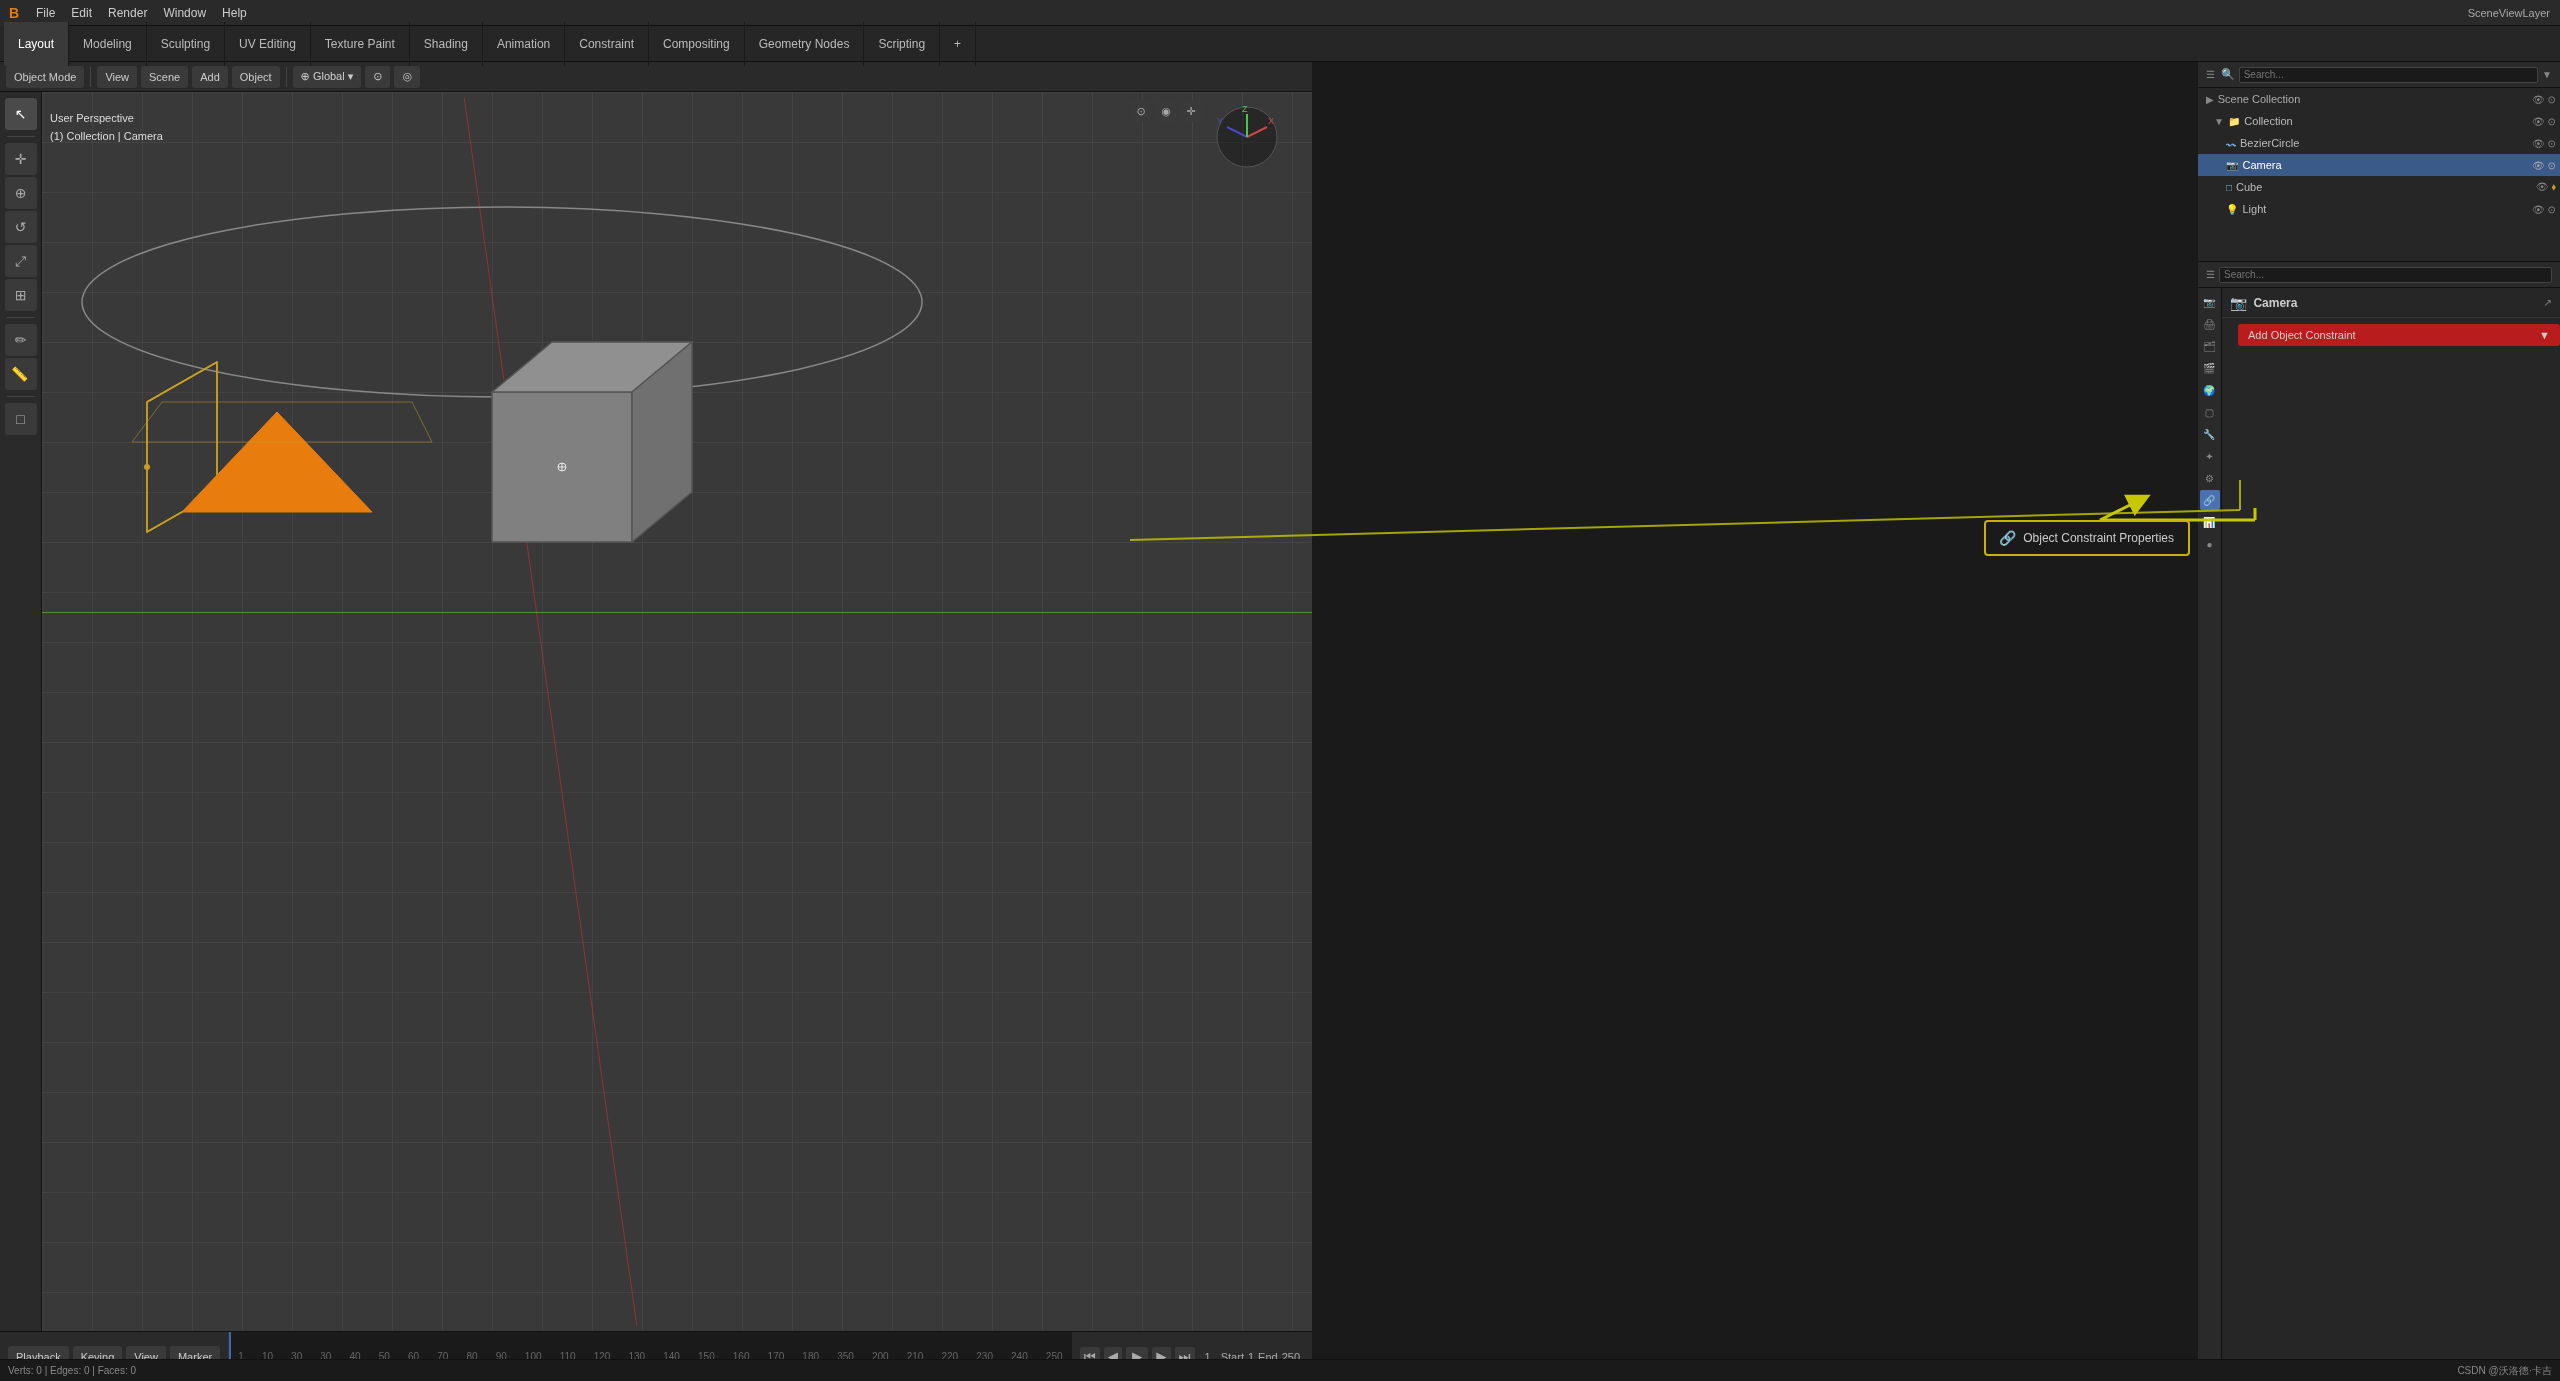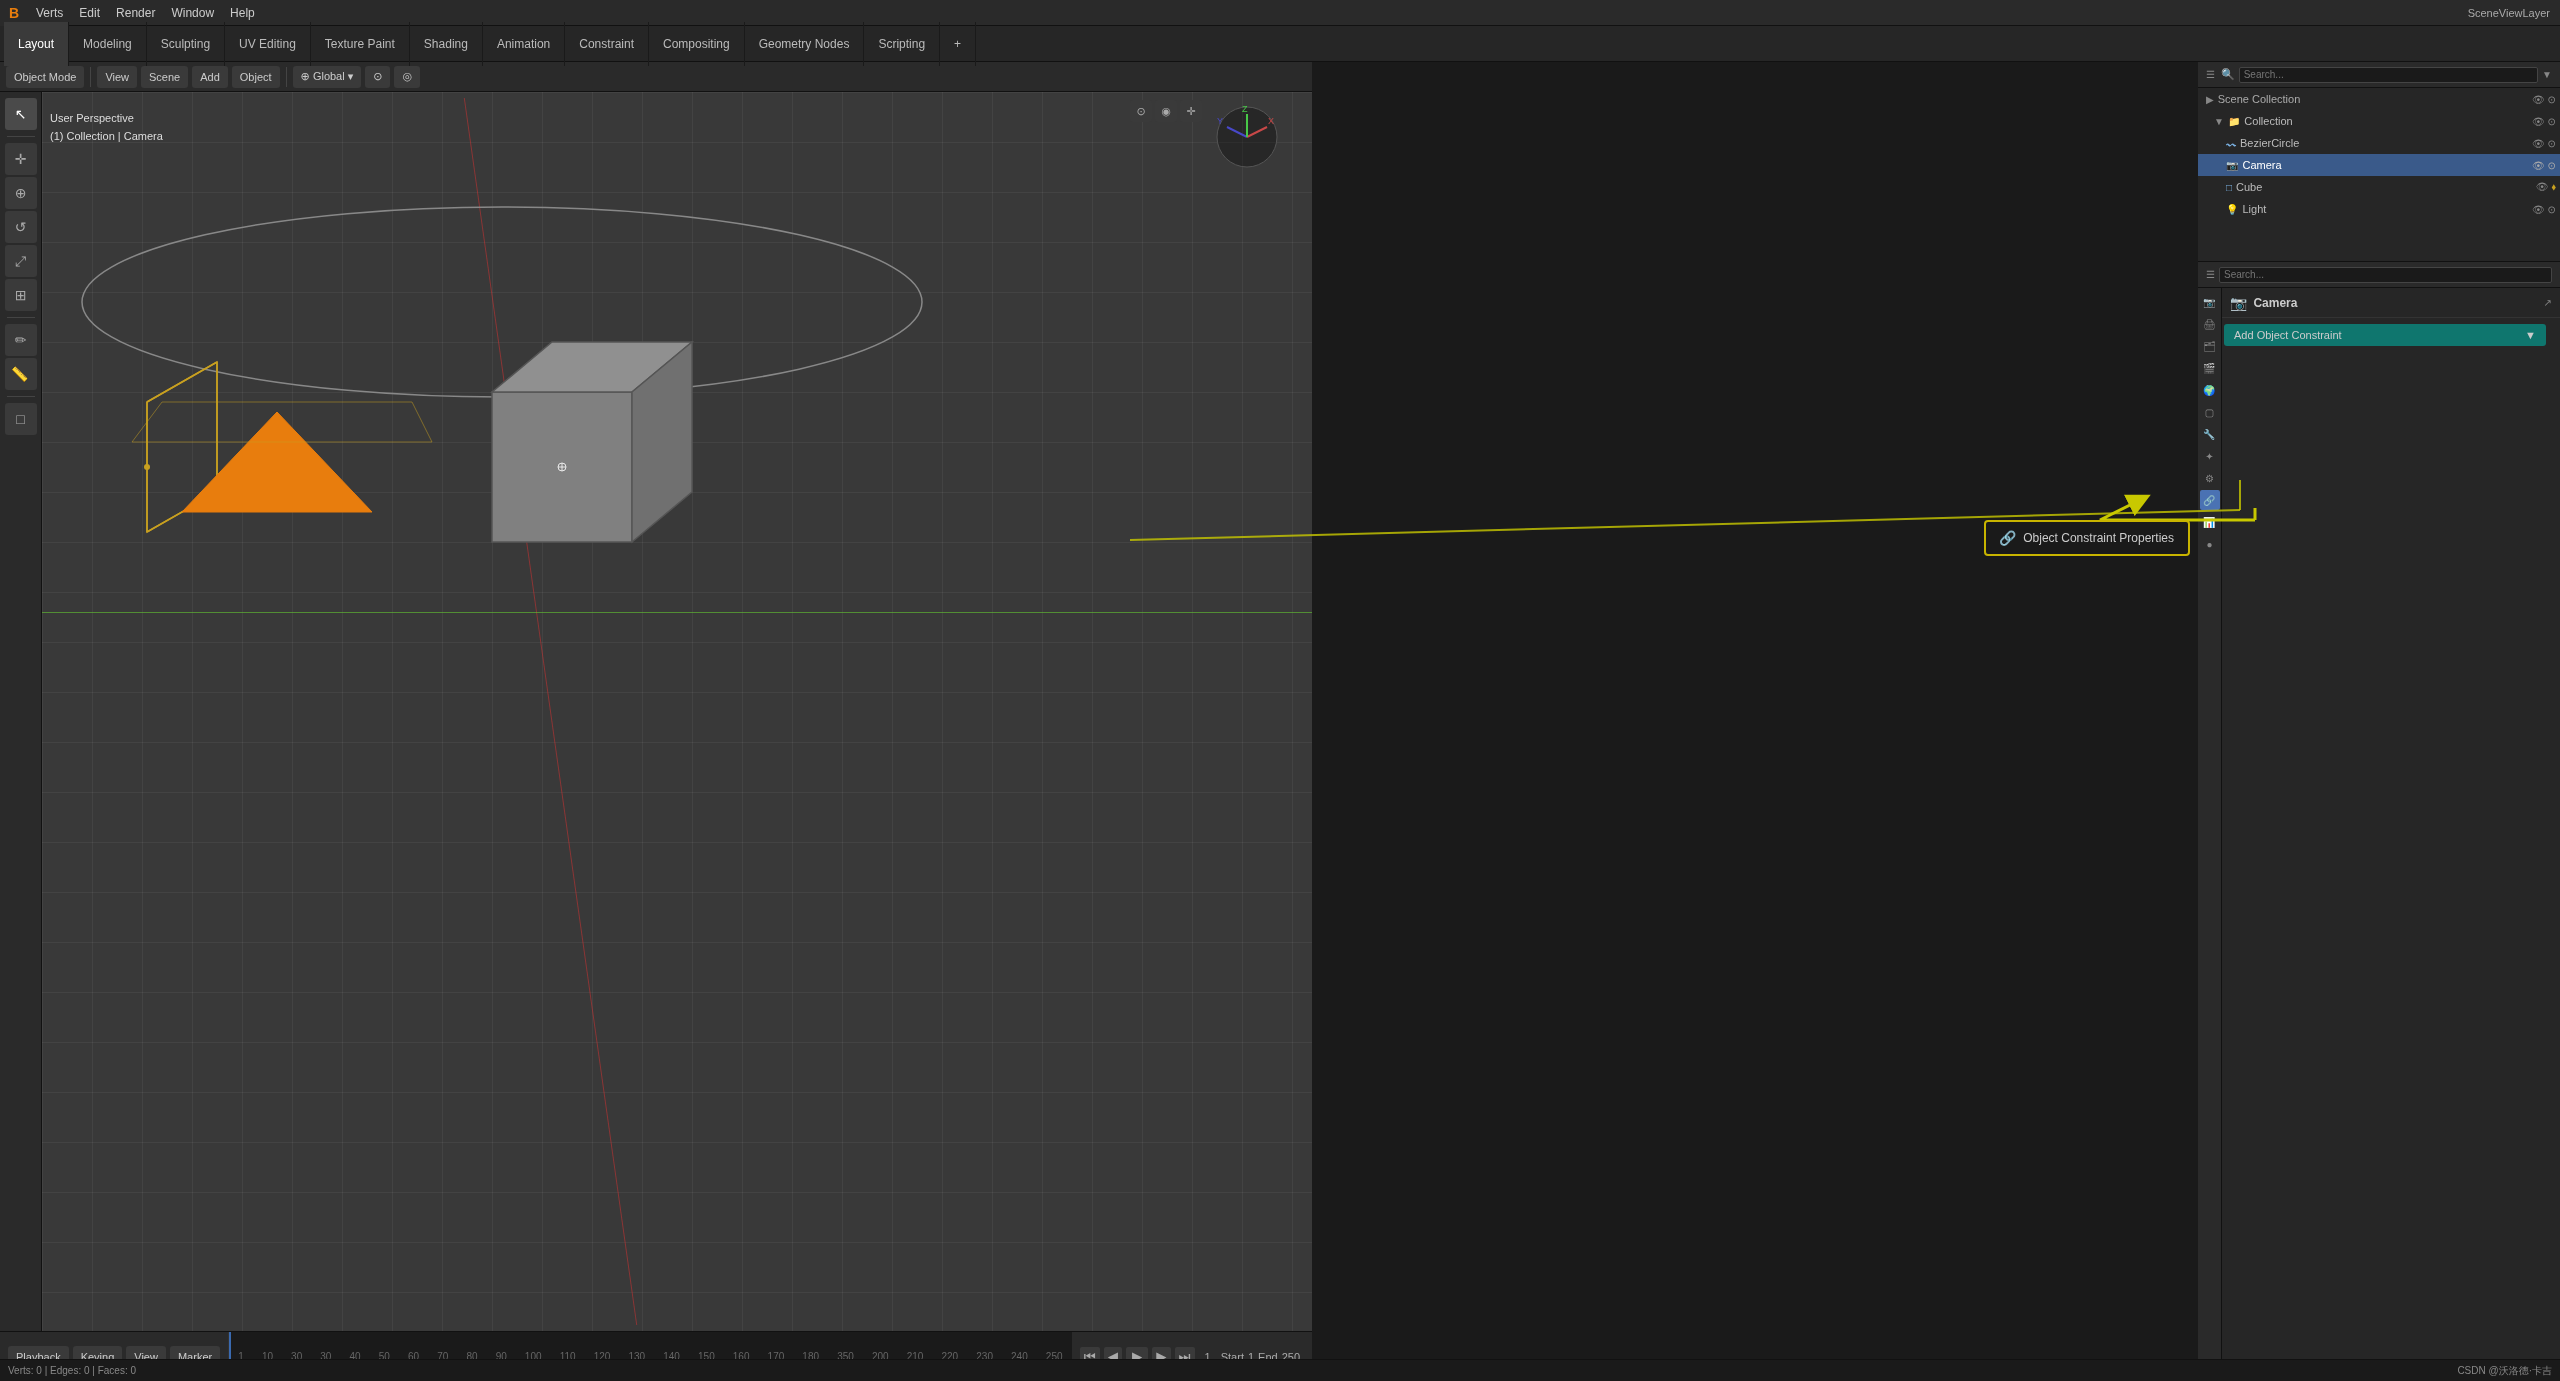--- a/index.html
+++ b/index.html
@@ -217,21 +217,21 @@
       color: #888;
       gap: 12px;
       z-index: 200;
     }
   </style>
 </head>
 <body>
 
 <div class="top-menu-bar">
   <div class="blender-logo">B</div>
-  <div class="menu-item">Verts</div>
+  <div class="menu-item">File</div>
   <div class="menu-item">Edit</div>
   <div class="menu-item">Render</div>
   <div class="menu-item">Window</div>
   <div class="menu-item">Help</div>
   <div class="spacer"></div>
   <div class="right-info">
     <span>Scene</span>
     <span>ViewLayer</span>
   </div>
 </div>
@@ -479,21 +479,21 @@
     </div>
 
     <div style="position:absolute; top:26px; left:24px; right:0; bottom:0; overflow:hidden;">
 
       <div style="height:30px; display:flex; align-items:center; padding:0 8px; border-bottom:1px solid #333;">
         <span style="font-size:14px; color:#7ab0e0; margin-right:6px;">📷</span>
         <span style="font-size:12px; color:#ccc; font-weight:bold;">Camera</span>
         <span style="margin-left:auto; font-size:10px; color:#888;">↗</span>
       </div>
 
-      <button style="margin:6px 2px; padding:5px 10px; background:#0f766e; border:none; border-radius:3px; color:#ccc; font-size:11px; cursor:pointer; display:flex; align-items:center; justify-content:space-between; width:calc(100% - 16px);">
+      <button style="margin:6px 16px; padding:5px 10px; background:#b91c1c; border:none; border-radius:3px; color:#ccc; font-size:11px; cursor:pointer; display:flex; align-items:center; justify-content:space-between; width:calc(100% - 16px);">
         <span>Add Object Constraint</span>
         <span>▼</span>
       </button>
     </div>
   </div>
 </div>
 
 <div style="position:absolute; top:62px; right:0; width:0; bottom:0;"></div>
 
 <div style="position:absolute; top:520px; right:370px; background:#1a1a1a; border:2px solid #c8b400; border-radius:4px; padding:8px 14px; font-size:12px; color:#ccc; z-index:200; white-space:nowrap; display:flex; align-items:center; gap:6px;">

